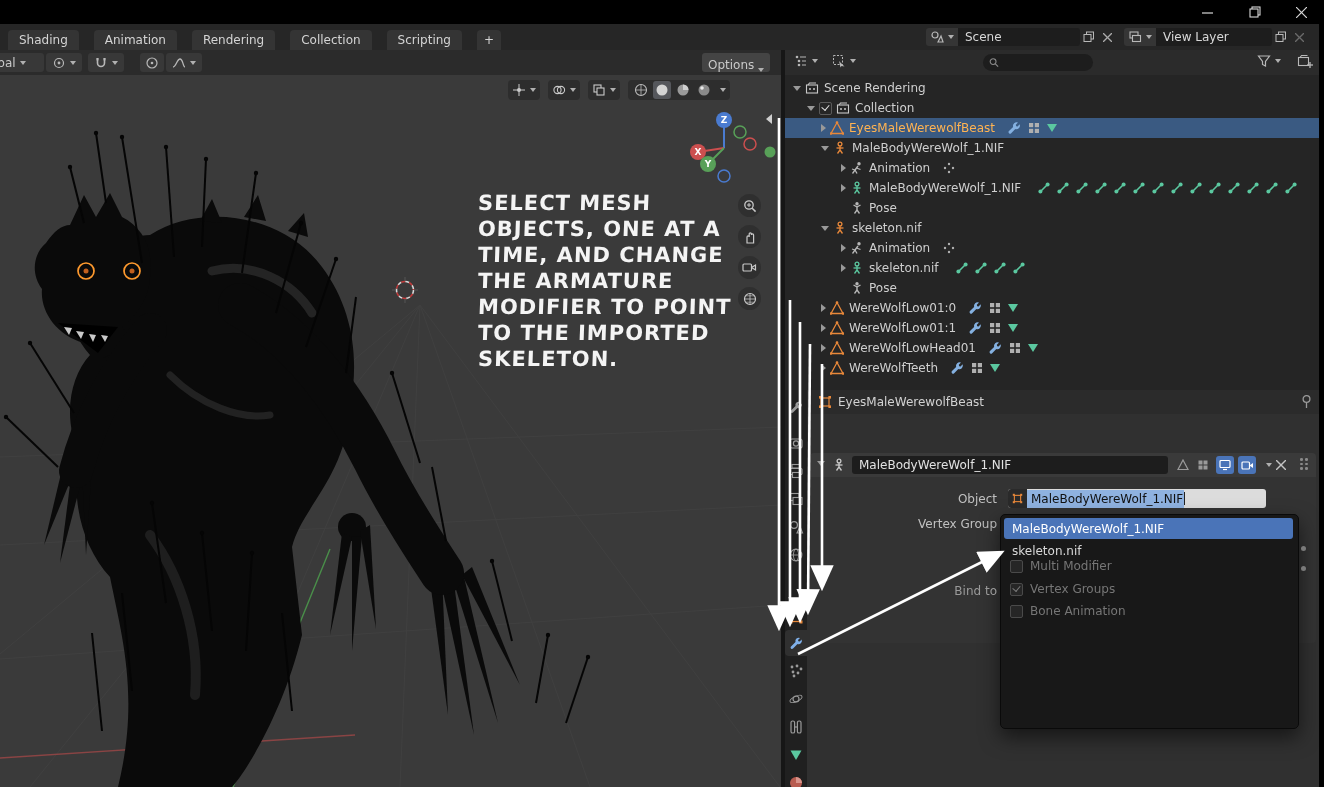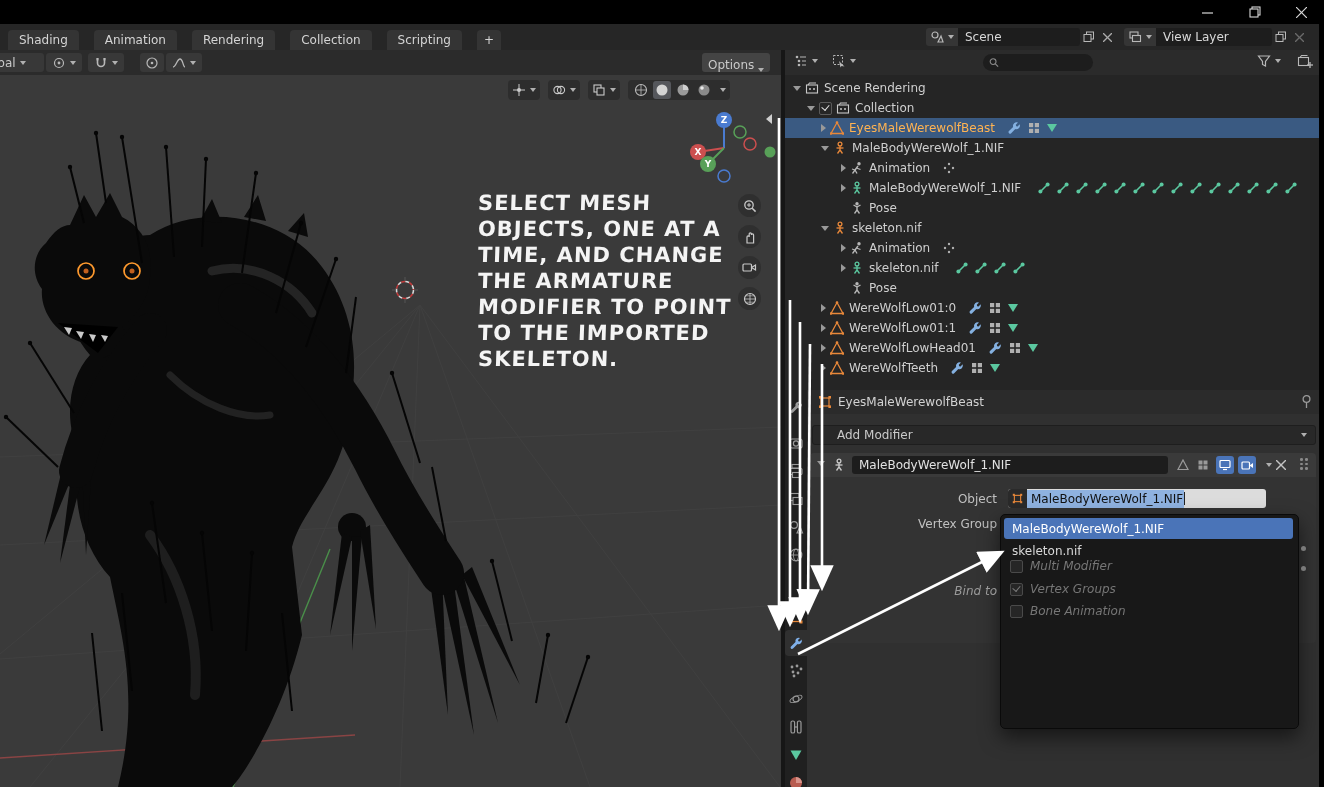--- a/index.html
+++ b/index.html
@@ -44,21 +44,21 @@
   .cb.dim::after{border-color:#7a7a7a;}
   .gtri{width:0;height:0;border-left:5px solid transparent;border-right:5px solid transparent;border-top:8px solid #5bc8a0;}
   .bones{display:flex;gap:5px;margin-left:16px;align-items:center;}
   
   .tabstrip{left:785px;top:390px;width:22px;height:397px;background:#202020;}
   .ptab{position:absolute;left:785px;width:22px;height:26px;display:flex;align-items:center;justify-content:center;}
   .ptab.active{background:#303030;border-radius:4px 0 0 4px;}
   .props{left:807px;top:390px;width:517px;height:397px;background:#303030;}
   .props-h{left:807px;top:390px;width:517px;height:24px;background:#2b2b2b;}
   .plabel{position:absolute;width:170px;text-align:right;color:#c0c0c0;}
-  .dim-label{color:#767676;font-style:italic;}
+  .dim-label{color:#767676;}
   .ddrop{left:1000px;top:514px;width:297px;height:213px;background:rgba(23,23,23,.96);border:1px solid #0a0a0a;border-radius:5px;box-shadow:0 8px 20px rgba(0,0,0,.55);z-index:50;}
   .dditem{position:absolute;left:1004px;width:289px;height:21px;display:flex;align-items:center;padding-left:8px;box-sizing:border-box;border-radius:3px;color:#d8d8d8;z-index:51;}
   .dditem.sel{background:#4a74b8;color:#fff;}
   .toggle{width:18px;height:18px;border-radius:3px;display:flex;align-items:center;justify-content:center;}
   .toggle.on{background:#4a74b8;}
   .dots3{display:grid;grid-template-columns:3px 3px;grid-gap:2px;}
   .dots3 i{width:2.6px;height:2.6px;background:#8a8a8a;border-radius:50%;display:block;}
   .anim-dot{position:absolute;width:5px;height:5px;border-radius:50%;background:#7a7a7a;z-index:55;}
 </style>
 </head>
@@ -913,24 +913,20 @@
       </svg>
     <span style="margin-left:6px;color:#d2d2d2;">EyesMaleWerewolfBeast</span>
   </div>
   <div class="abs" style="left:1300px;top:394px;">
     <svg width="13" height="15" viewBox="0 0 13 15">
         <circle cx="6.5" cy="5" r="3.4" fill="none" stroke="#9a9a9a" stroke-width="1.3"></circle>
         <line x1="6.5" y1="8.4" x2="6.5" y2="14" stroke="#9a9a9a" stroke-width="1.3"></line>
       </svg>
   </div>
 
-  <div class="abs f" style="left:812px;top:425px;width:504px;height:20px;background:#282828;border:1px solid #1e1e1e;border-radius:3px;box-sizing:border-box;padding-left:24px;justify-content:space-between;">
-    <span>Add Modifier</span>
-    <span class="chev" style="margin-right:8px;"></span>
-  </div>
 
   <div class="abs" style="left:810px;top:453px;width:506px;height:24px;background:#3a3a3a;border-radius:4px 4px 0 0;"></div>
   <div class="abs" style="left:810px;top:477px;width:506px;height:166px;background:#333333;border-radius:0 0 4px 4px;"></div>
 
   <div class="abs exp d" style="left:817px;top:461px;"></div>
   <div class="abs" style="left:832px;top:458px;">
     <svg class="i14" viewBox="0 0 14 14">
         <circle cx="7" cy="3" r="1.9" fill="none" stroke="#c9c9c9" stroke-width="1.3"></circle>
         <line x1="7" y1="5" x2="7" y2="9" stroke="#c9c9c9" stroke-width="1.3"></line>
         <line x1="3.5" y1="7" x2="10.5" y2="7" stroke="#c9c9c9" stroke-width="1.3"></line>

